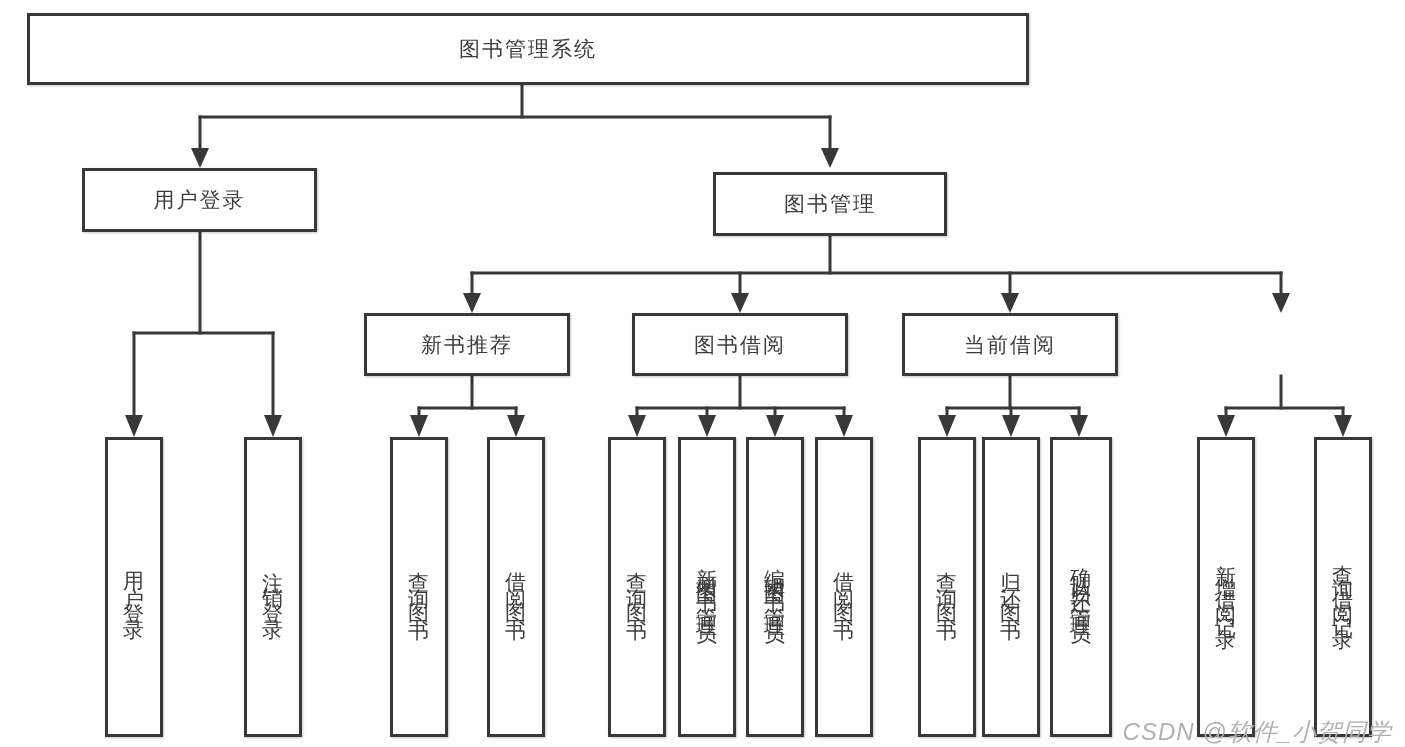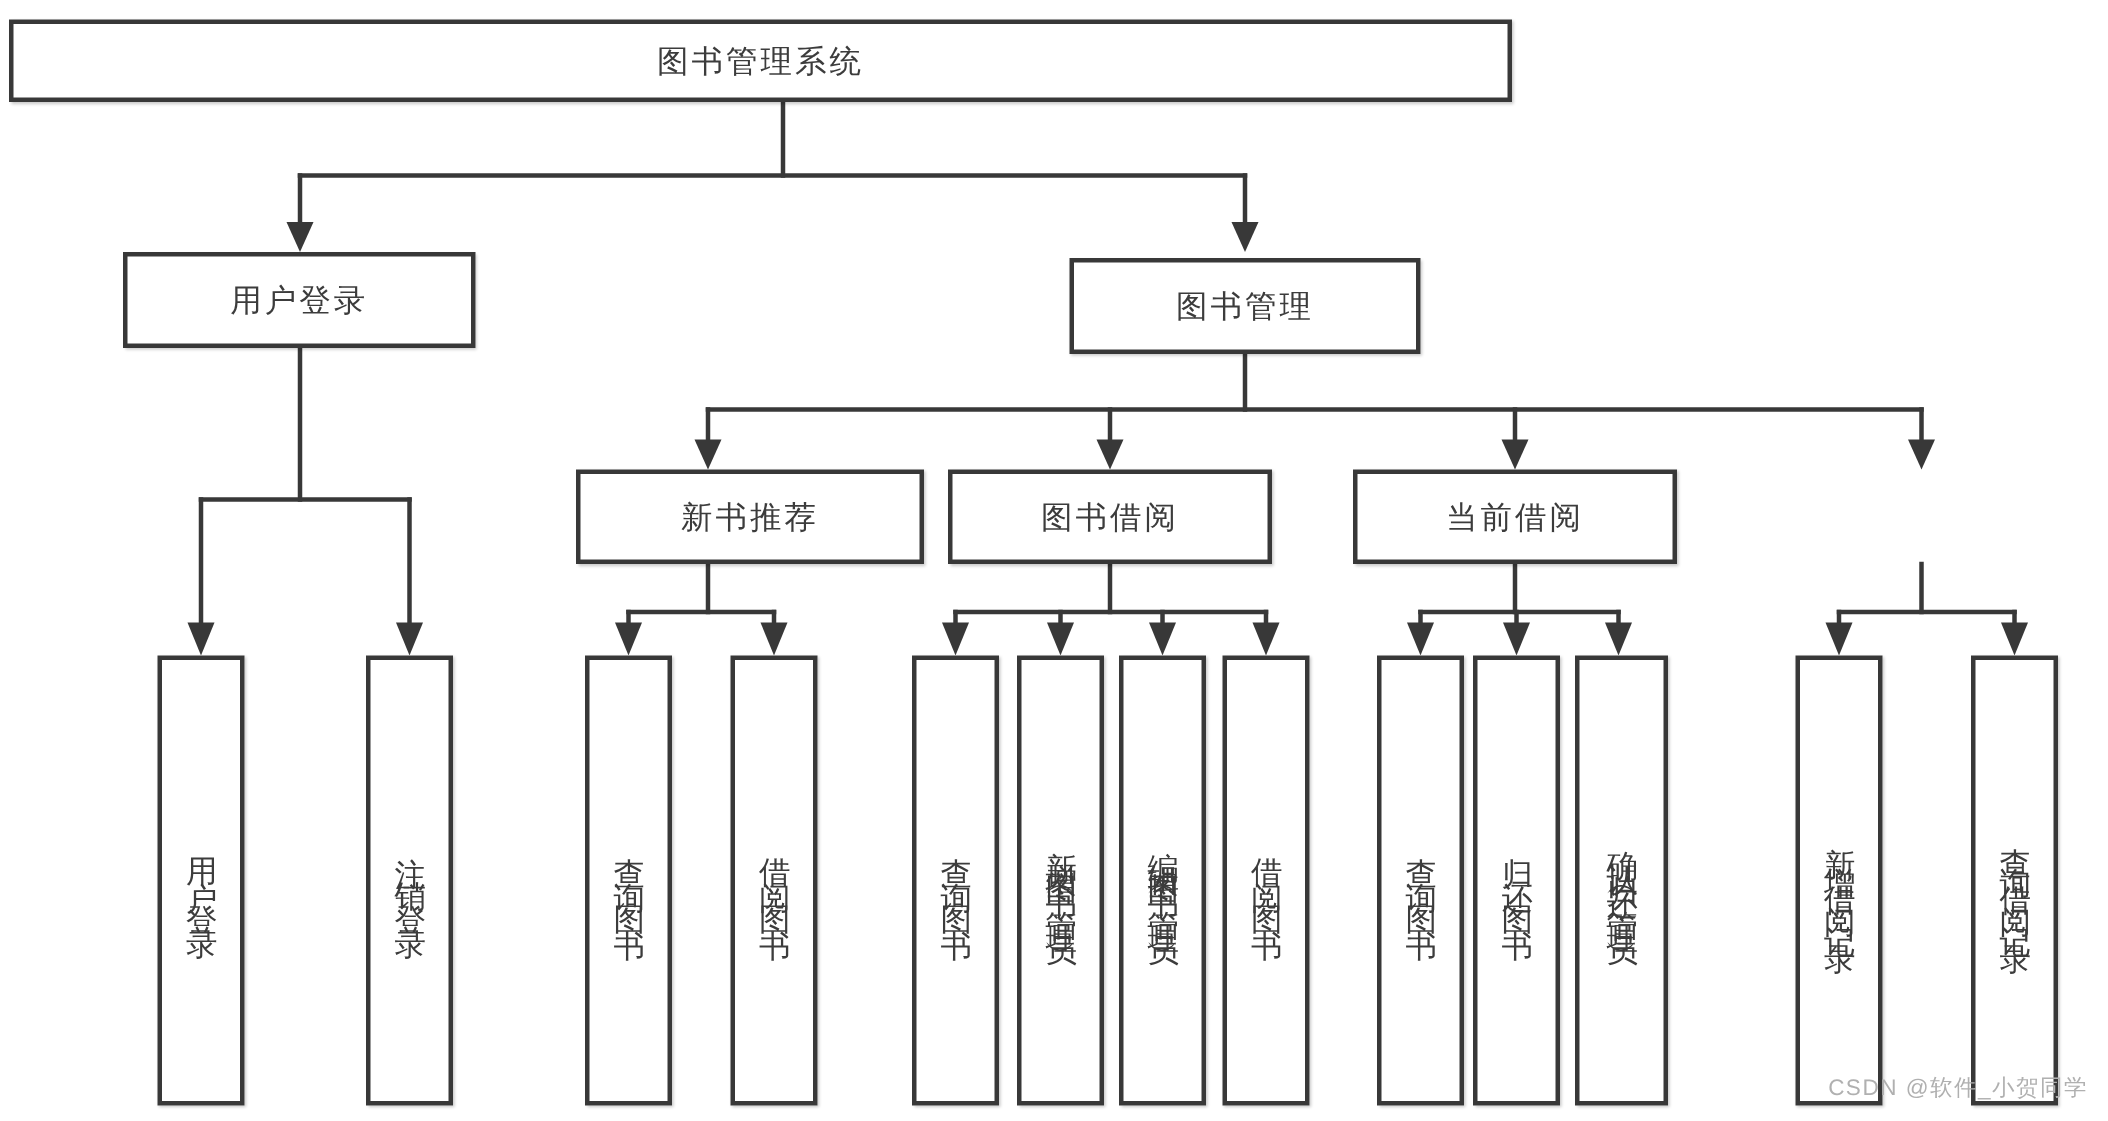--- a/index.html
+++ b/index.html
@@ -60,25 +60,26 @@
     text-orientation: mixed;
     line-height: 1;
     font-size: 21px;
     color: var(--text);
     white-space: nowrap;
   }
   .watermark {
     position: absolute;
     right: 13px;
     top: 716px;
-    font-size: 15px;
+    font-size: 24px;
     letter-spacing: 1px;
     color: var(--watermark);
     white-space: nowrap;
     z-index: 5;
+    font-style: italic;
   }
 </style>
 </head>
 <body>
 
 <div class="canvas">
 
   <svg class="connectors" viewBox="0 0 1405 747" xmlns="http://www.w3.org/2000/svg">
 
     <line x1="522" y1="66" x2="522" y2="117"></line>
@@ -135,32 +136,32 @@
       <polygon points="1070,415 1088,415 1079,437"></polygon>
 
     <line x1="1281" y1="376" x2="1281" y2="408"></line>
     <line x1="1226" y1="408" x2="1343" y2="408"></line>
     <line x1="1226" y1="408" x2="1226" y2="419"></line>
       <polygon points="1217,415 1235,415 1226,437"></polygon>
     <line x1="1343" y1="408" x2="1343" y2="419"></line>
       <polygon points="1334,415 1352,415 1343,437"></polygon>
   </svg>
 
-  <div class="box" style="left:6px; top:13px; width:1002px; height:55px">
+  <div class="box" style="left:27px; top:13px; width:1002px; height:72px">
     <span class="htext">图书管理系统</span>
   </div>
 
   <div class="box" style="left:82px; top:168px; width:235px; height:64px">
     <span class="htext">用户登录</span>
   </div>
   <div class="box" style="left:713px; top:172px; width:234px; height:64px">
     <span class="htext">图书管理</span>
   </div>
 
-  <div class="box" style="left:384px; top:313px; width:232px; height:63px">
+  <div class="box" style="left:364px; top:313px; width:206px; height:63px">
     <span class="htext">新书推荐</span>
   </div>
   <div class="box" style="left:632px; top:313px; width:216px; height:63px">
     <span class="htext">图书借阅</span>
   </div>
   <div class="box" style="left:902px; top:313px; width:216px; height:63px">
     <span class="htext">当前借阅</span>
   </div>
 
   <div class="box" style="left:105px; top:437px; width:58px; height:300px">

